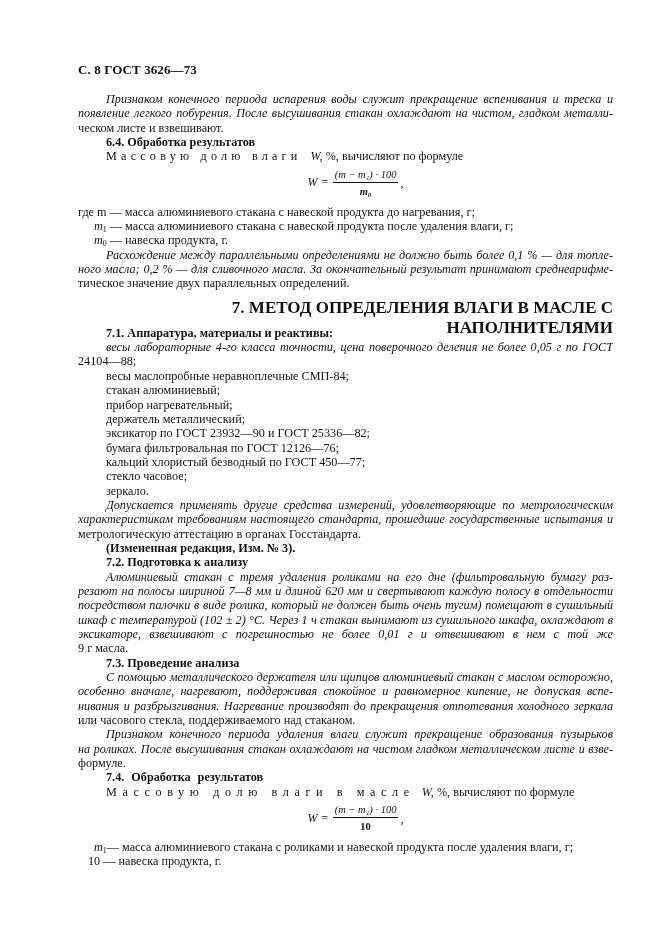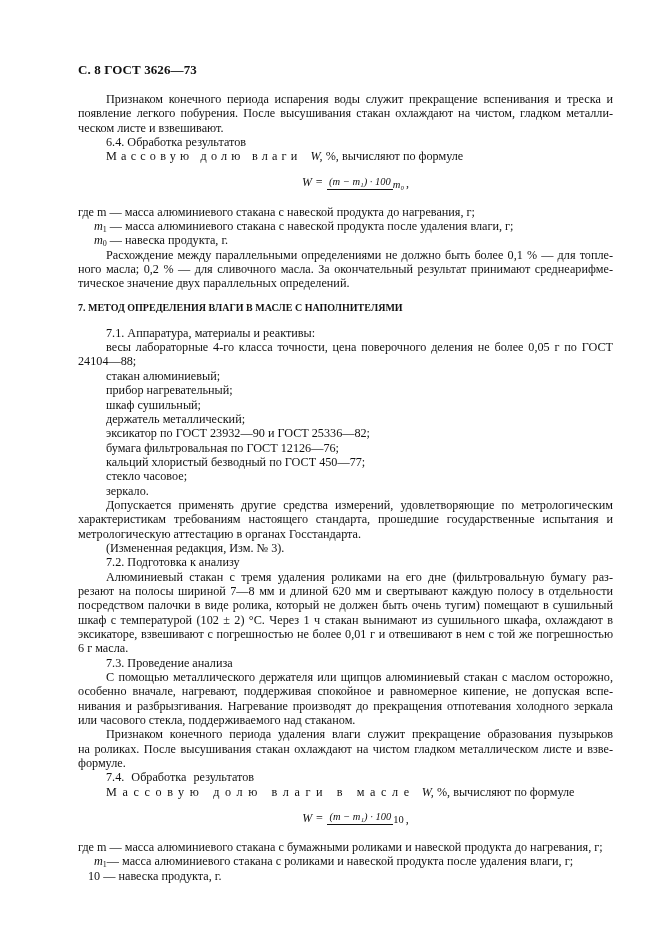--- a/index.html
+++ b/index.html
@@ -12,39 +12,39 @@
   .page-header {
     position: absolute; left: 78px; top: 62px;
     font-weight: bold; font-size: 13px; letter-spacing: 0.1px;
   }
   .content {
     position: absolute; left: 78px; top: 92px; width: 535px;
   }
   .line {
     white-space: nowrap; height: 14.35px; line-height: 14.35px;
   }
-  .just { text-align: justify; text-align-last: justify; white-space: normal; overflow: hidden; }
+  .just { text-align: justify; text-align-last: justify; white-space: normal; overflow: hidden; font-style: italic; }
   .ind { padding-left: 28px; }
   .ind2 { padding-left: 4px; }
-  .bold { font-weight: normal; }
+  .bold { font-weight: bold; }
   .spaced { letter-spacing: 4.2px; }
   .spaced2 { letter-spacing: 5.6px; }
   .section-title {
-    text-align: left; font-weight: bold; font-size: 10px;
+    text-align: right; font-weight: bold; font-size: 17px;
     height: 20px; line-height: 20px; margin-top: 7px; margin-bottom: 8px;
   }
   .formula {
     display: flex; align-items: center; justify-content: center;
     height: 34px; margin: 2px 0 5px 0;
     font-size: 10.5px; padding-left: 20px;
   }
   .formula .lhs { font-style: italic; font-size: 12px; margin-right: 4px; }
-  .formula .frac { display: inline-flex; flex-direction: row; align-items: center; }
+  .formula .frac { display: inline-flex; flex-direction: column; align-items: center; }
   .formula .num { border-bottom: 1px solid #111; padding: 0 2px 2px 2px; }
-  .formula .den { padding-top: 3px; }
+  .formula .den { padding-top: 3px; font-weight: bold; }
   .formula .comma { margin-left: 2px; margin-top: 2px; font-size: 12px; }
   .it { font-style: italic; }
   sub { font-size: 8px; vertical-align: -2px; }
 </style>
 </head>
 <body>
 
 <div class="page-header">С. 8 ГОСТ 3626—73</div>
 
 <div class="content">
@@ -80,42 +80,42 @@
 
   <div class="line just ind">Расхождение между параллельными определениями не должно быть более 0,1 % — для топле-</div>
   <div class="line just">ного масла; 0,2 % — для сливочного масла. За окончательный результат принимают среднеарифме-</div>
   <div class="line">тическое значение двух параллельных определений.</div>
 
   <div class="section-title">7. МЕТОД ОПРЕДЕЛЕНИЯ ВЛАГИ В МАСЛЕ С НАПОЛНИТЕЛЯМИ</div>
 
   <div class="line ind bold">7.1. Аппаратура, материалы и реактивы:</div>
   <div class="line just ind">весы лабораторные 4-го класса точности, цена поверочного деления не более 0,05 г по ГОСТ</div>
   <div class="line">24104—88;</div>
+  <div class="line ind">весы маслопробные неравноплечные СМП-84;</div>
   <div class="line ind">стакан алюминиевый;</div>
   <div class="line ind">прибор нагревательный;</div>
-  <div class="line ind">шкаф сушильный;</div>
   <div class="line ind">держатель металлический;</div>
   <div class="line ind">эксикатор по ГОСТ 23932—90 и ГОСТ 25336—82;</div>
   <div class="line ind">бумага фильтровальная по ГОСТ 12126—76;</div>
   <div class="line ind">кальций хлористый безводный по ГОСТ 450—77;</div>
   <div class="line ind">стекло часовое;</div>
   <div class="line ind">зеркало.</div>
 
   <div class="line just ind">Допускается применять другие средства  измерений,  удовлетворяющие по  метрологическим</div>
   <div class="line just">характеристикам требованиям настоящего стандарта, прошедшие государственные испытания и</div>
   <div class="line">метрологическую аттестацию в органах Госстандарта.</div>
   <div class="line ind bold">(Измененная редакция, Изм. № 3).</div>
 
   <div class="line ind bold">7.2. Подготовка к анализу</div>
   <div class="line just ind">Алюминиевый стакан с тремя удаления роликами на его дне (фильтровальную  бумагу  раз-</div>
   <div class="line just">резают  на полосы шириной 7—8 мм и длиной 620 мм и свертывают каждую полосу в отдельности</div>
   <div class="line just">посредством палочки в виде ролика, который не должен быть очень  тугим) помещают в сушильный</div>
   <div class="line just">шкаф с температурой (102 ± 2) °С. Через 1 ч стакан вынимают из сушильного шкафа, охлаждают в</div>
   <div class="line just">эксикаторе, взвешивают с погрешностью не более 0,01 г и отвешивают в нем с той же погрешностью</div>
-  <div class="line">6 г масла.</div>
+  <div class="line">9 г масла.</div>
 
   <div class="line ind bold">7.3. Проведение анализа</div>
   <div class="line just ind">С помощью металлического держателя или щипцов алюминиевый стакан с маслом осторожно,</div>
   <div class="line just">особенно вначале, нагревают, поддерживая спокойное и равномерное кипение, не допуская вспе-</div>
   <div class="line just">нивания и разбрызгивания. Нагревание производят до прекращения отпотевания холодного зеркала</div>
   <div class="line">или часового стекла, поддерживаемого над стаканом.</div>
   <div class="line just ind">Признаком конечного периода удаления влаги служит прекращение образования пузырьков</div>
   <div class="line just">на роликах. После высушивания стакан охлаждают на чистом гладком металлическом листе и взве-</div>
   <div class="line">формуле.</div>
 
@@ -127,22 +127,19 @@
 
   <div class="formula">
     <span class="lhs">W =</span>
     <span class="frac">
       <span class="num it">(m − m₁) · 100</span>
       <span class="den">10</span>
     </span>
     <span class="comma">,</span>
   </div>
 
-  <div class="line">
-    <span>где m</span><span> — масса алюминиевого стакана с бумажными роликами и навеской продукта до нагревания, г;</span>
-  </div>
   <div class="line" style="padding-left:16px">
     <span class="it">m</span><sub>1</sub><span>— масса алюминиевого стакана с роликами и навеской продукта после удаления влаги, г;</span>
   </div>
   <div class="line" style="padding-left:10px">
     <span>10</span><span> — навеска продукта, г.</span>
   </div>
 </div>
 
 </body></html>

